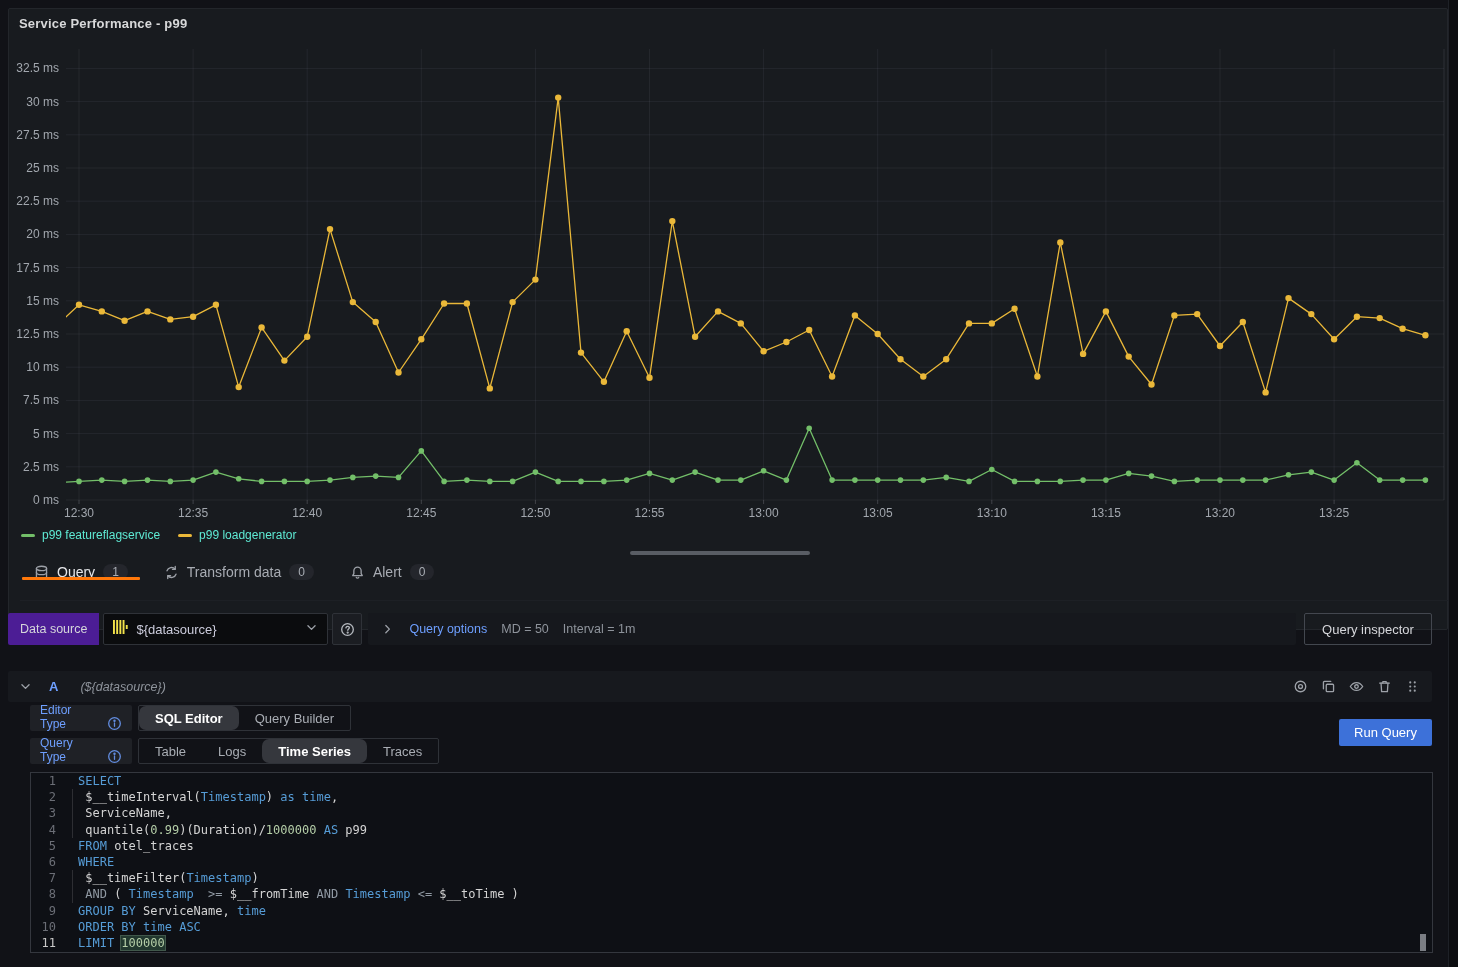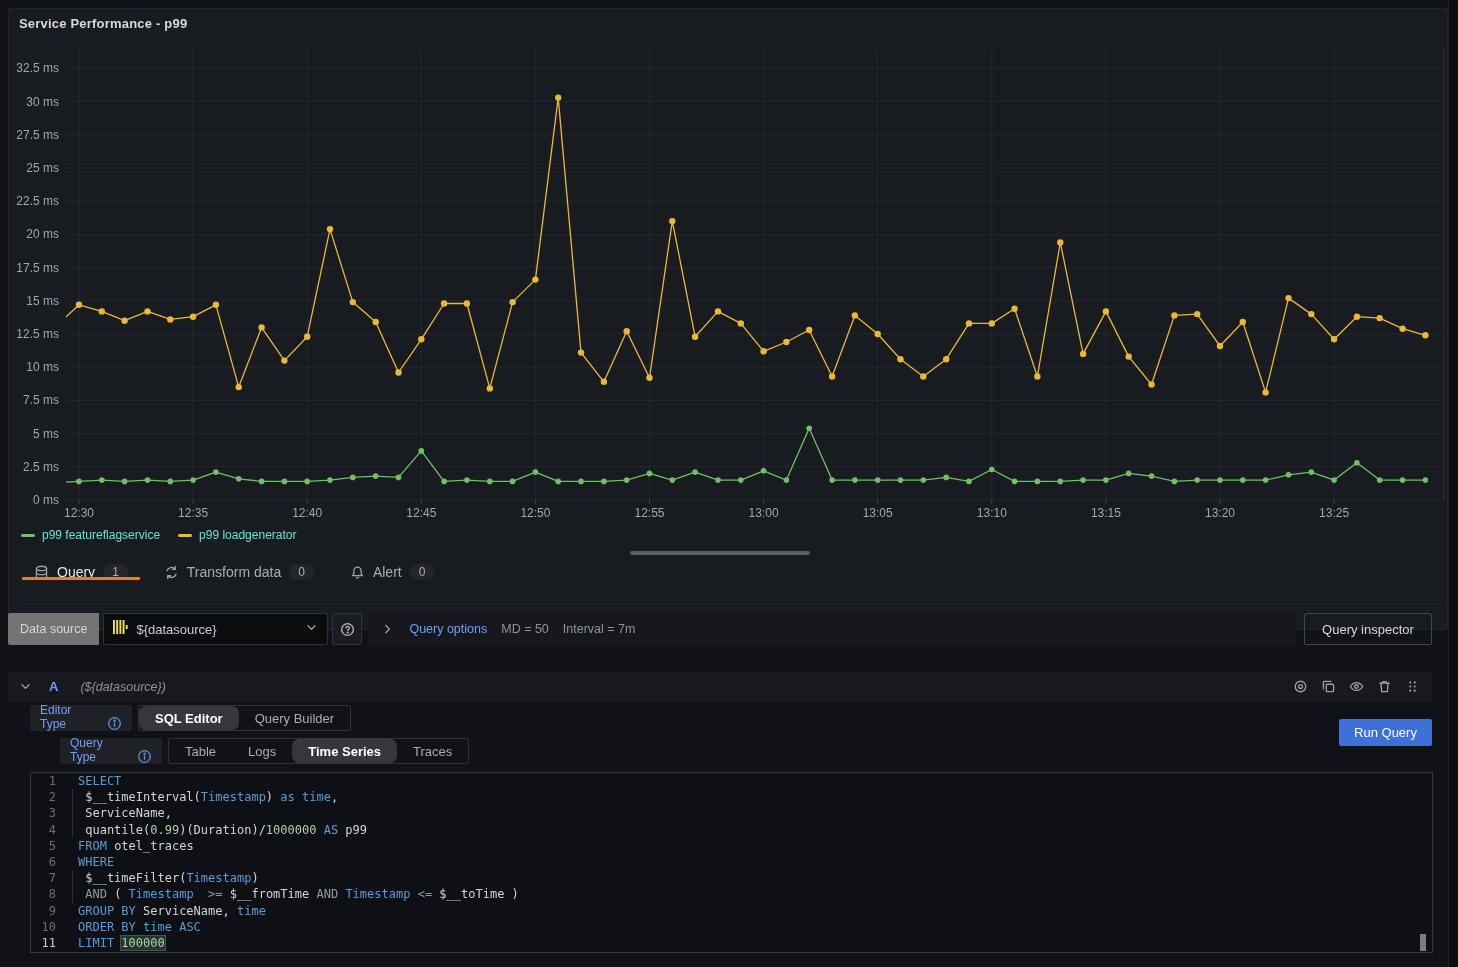--- a/index.html
+++ b/index.html
@@ -26,21 +26,21 @@
   .tab { display:flex; align-items:center; gap:8px; padding:0 14px; position:relative; cursor:pointer;
     font-size:14px; color:#a8acb3; }
   .tab.active { color:#e6e7ea; }
   .tab.active::after { content:""; position:absolute; left:2px; right:2px; bottom:0; height:3px;
     background:#ff780a; border-radius:1px; }
   .tab .t-icon { display:inline-flex; color:#9da1a8; }
   .badge { background:#24262c; color:#a8adb4; font-size:12px; border-radius:10px; padding:1px 9px; }
 
   
   #toolbar { left:8px; top:613px; width:1424px; height:32px; display:flex; align-items:stretch; }
-  #ds-label { background:#737373; border-radius:2px 0 0 2px; display:flex; align-items:center;
+  #ds-label { background:#4c1d95; border-radius:2px 0 0 2px; display:flex; align-items:center;
     padding:0 12px; font-size:12.5px; font-weight:500; color:#d5d6da; }
   #ds-select { width:225px; margin-left:4px; background:#0b0c0e; border:1px solid #2f3238; border-radius:2px;
     display:flex; align-items:center; gap:8px; padding:0 8px; cursor:pointer; }
   #ds-select .ds-name { flex:1; font-size:13px; color:#ccccdc; }
   #ds-help { width:30px; margin-left:4px; background:#1b1d22; border:1px solid #2f3238; border-radius:2px;
     display:flex; align-items:center; justify-content:center; color:#b6bac0; cursor:pointer; }
   #qopts-bar { flex:1; margin-left:6px; background:#16181d; border-radius:2px; display:flex;
     align-items:center; gap:14px; padding:0 12px; cursor:pointer; }
   #qopts-bar .chev { color:#9da1a8; display:inline-flex; }
   #qopts-label { font-size:12.5px; font-weight:500; color:#6e9fff; }
@@ -60,21 +60,21 @@
 
   
   .field-label { width:102px; height:26px; background:#1f2126; border-radius:2px; display:flex;
     align-items:flex-end; gap:8px; padding:0 10px; font-size:12px; font-weight:500; color:#6e9fff; }
   .field-label .info { display:inline-flex; color:#6e9fff; opacity:.85; cursor:pointer; }
   .radio-group { margin-left:6px; display:flex; border:1px solid #2f3238; border-radius:2px; overflow:hidden; }
   .radio-opt { padding:0 16px; height:24px; display:flex; align-items:center; font-size:13px;
     color:#a9adb4; cursor:pointer; background:transparent;border-radius:7px; }
   .radio-opt.active { background:#35373d; color:#ffffff; font-weight:600; }
   #row-editor-type { left:30px; top:705px; display:flex; align-items:center; }
-  #row-query-type  { left:30px; top:738px; display:flex; align-items:center;margin-left:30px; }
+  #row-query-type  { left:30px; top:738px; display:flex; align-items:center; }
   #run-query { left:1339px; top:719px; width:93px; height:27px; background:#3d71d9; border:none;
     border-radius:2px; color:#fff; font-size:13px; font-weight:500; cursor:pointer; }
 
   
   #code-editor { left:30px; top:772px; width:1403px; height:181px; background:#0e1015;
     border:1px solid #34373e; overflow:hidden; cursor:text;
     font-family:"DejaVu Sans Mono","Liberation Mono",monospace; font-size:12px; }
   .code-line { display:flex; height:16.2px; line-height:16.2px; white-space:pre; }
   .line-num { width:25px; text-align:right; color:#6b6e76; flex:none; }
   .line-code { padding-left:22px; }
@@ -370,21 +370,21 @@
       </span>
   </div>
   <div id="qopts-bar">
     <span class="chev">
         <svg width="15" height="15" viewBox="0 0 16 16" fill="none" stroke="currentColor" stroke-width="1.4" stroke-linecap="round" stroke-linejoin="round">
           <path d="M6.2 3.8 10 7.6l-3.8 3.8"></path>
         </svg>
       </span>
     <span id="qopts-label">Query options</span>
     <span class="qopts-stat">MD = 50</span>
-    <span class="qopts-stat">Interval = 7m</span>
+    <span class="qopts-stat">Interval = 1m</span>
   </div>
   <button id="query-inspector">Query inspector</button>
 </div>
 
 <div id="qrow-header" class="abs">
   <span class="chev">
       <svg width="15" height="15" viewBox="0 0 16 16" fill="none" stroke="currentColor" stroke-width="1.4" stroke-linecap="round" stroke-linejoin="round">
         <path d="M4.2 6.2 8 10l3.8-3.8"></path>
       </svg>
     </span>

